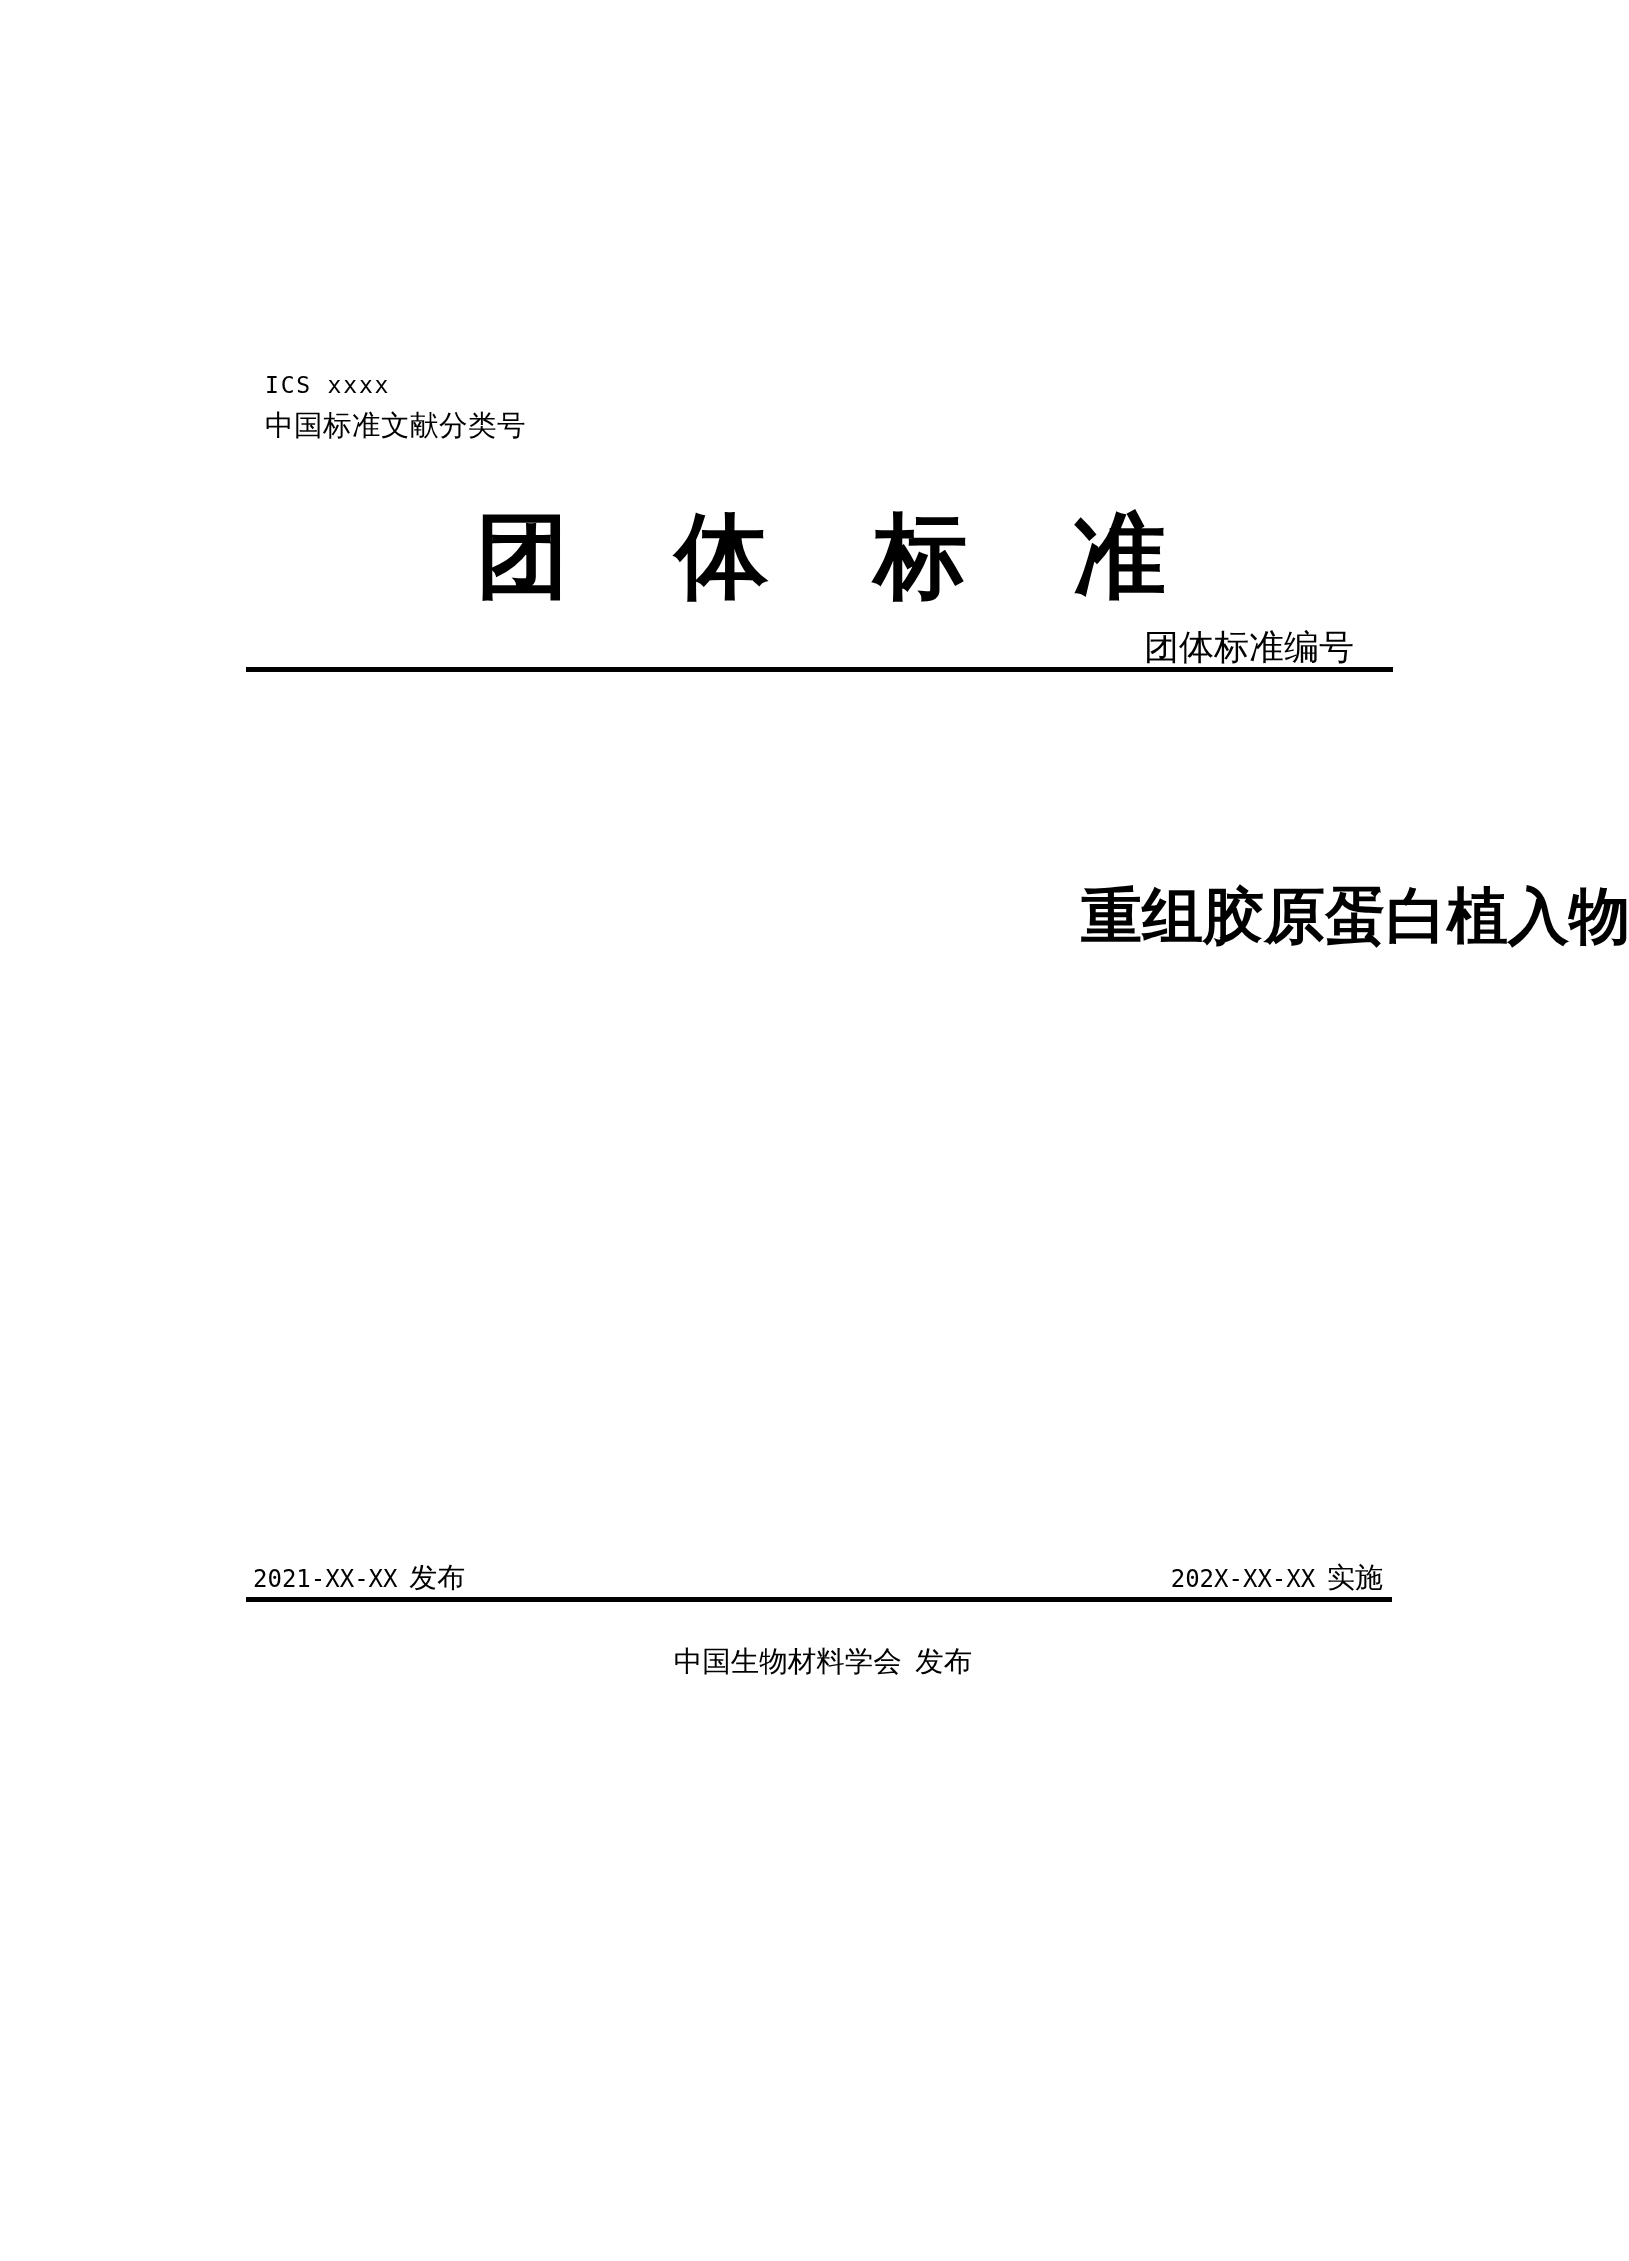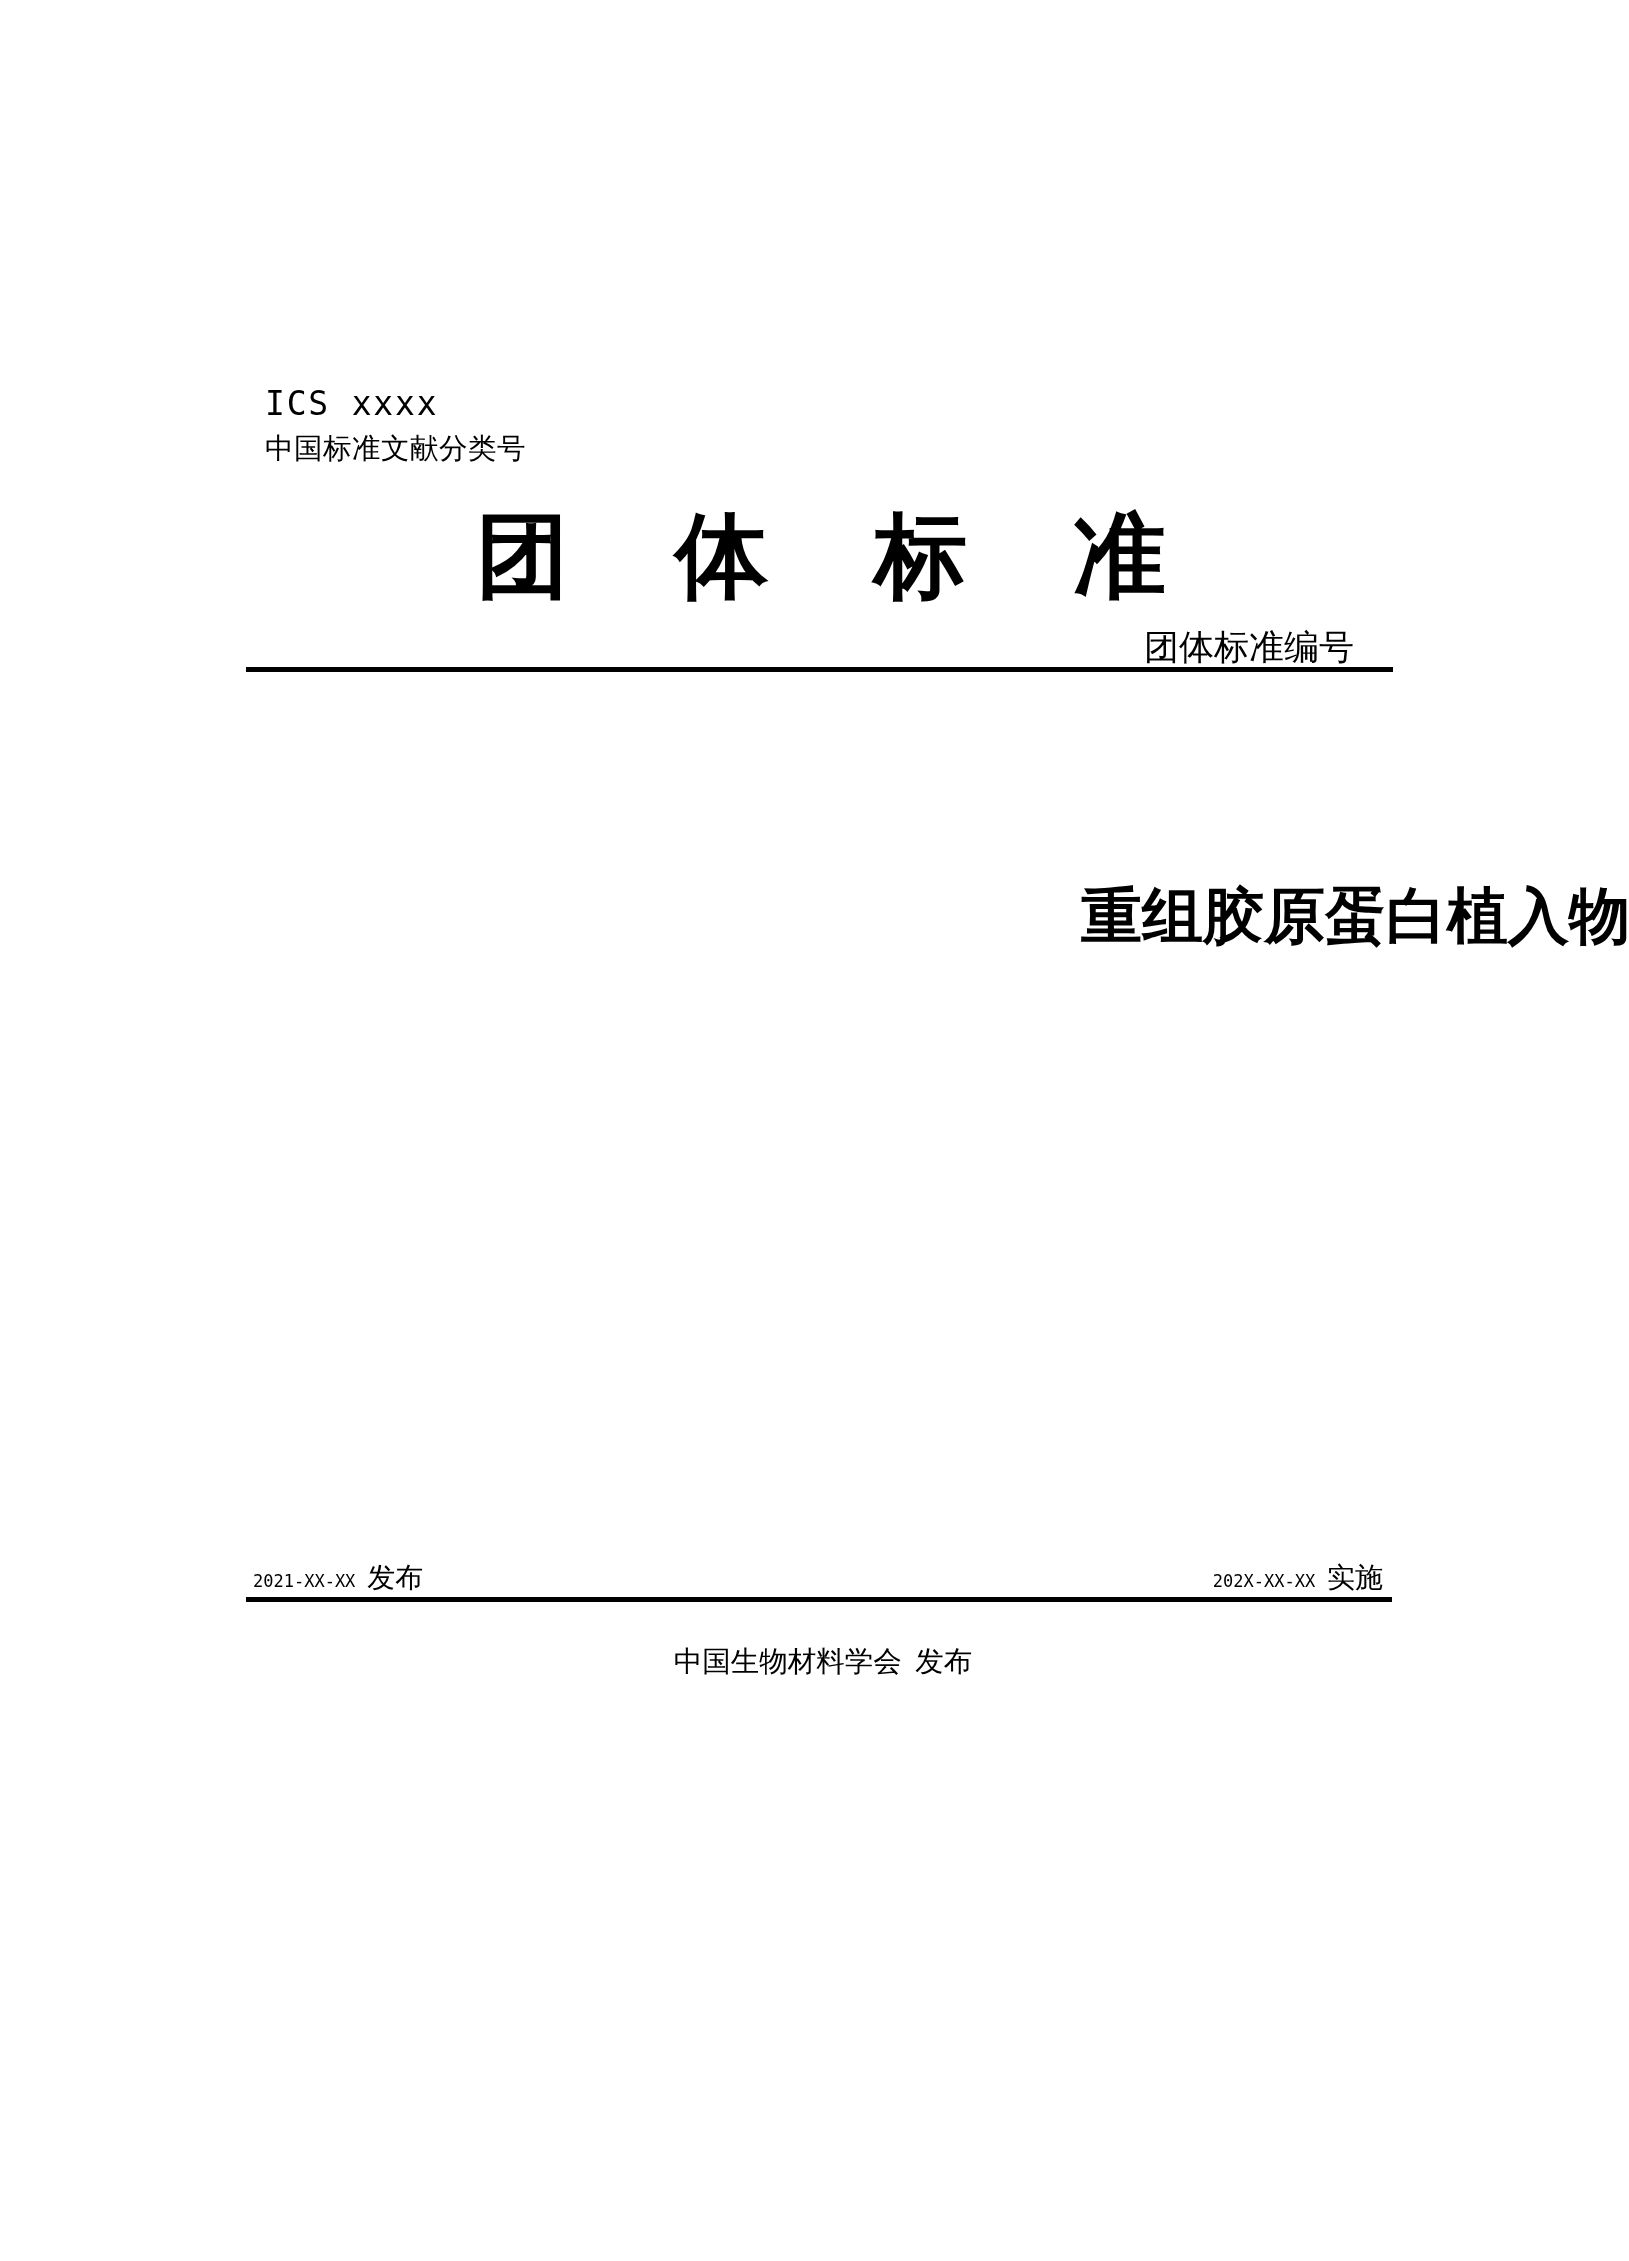--- a/index.html
+++ b/index.html
@@ -21,26 +21,25 @@
   }
 
   
   .ics-block {
     position: absolute;
     left: 265px;
     top: 374px;
     text-align: left;
   }
   .ics-line {
-    font-size: 33px;
+    font-size: 23px;
     line-height: 1;
     letter-spacing: 1.8px;
     margin-bottom: 13.6px;
     white-space: pre;
-    margin-top: 13px;
   }
   .classification-line {
     font-size: 28.5px;
     line-height: 1;
     letter-spacing: 0.5px;
     text-align: right;
   }
 
   
   .standard-type {
@@ -128,21 +127,21 @@
     left: 253px;
     right: 247px;
     top: 1564px;
     display: flex;
     justify-content: space-between;
     align-items: baseline;
     font-size: 28px;
     line-height: 1;
   }
   .date-item .date-num {
-    font-size: 17px;
+    font-size: 24px;
   }
   .date-item .date-label {
     margin-left: 11.8px;
   }
 
   
   .publisher {
     position: absolute;
     left: 0;
     top: 1647px;

